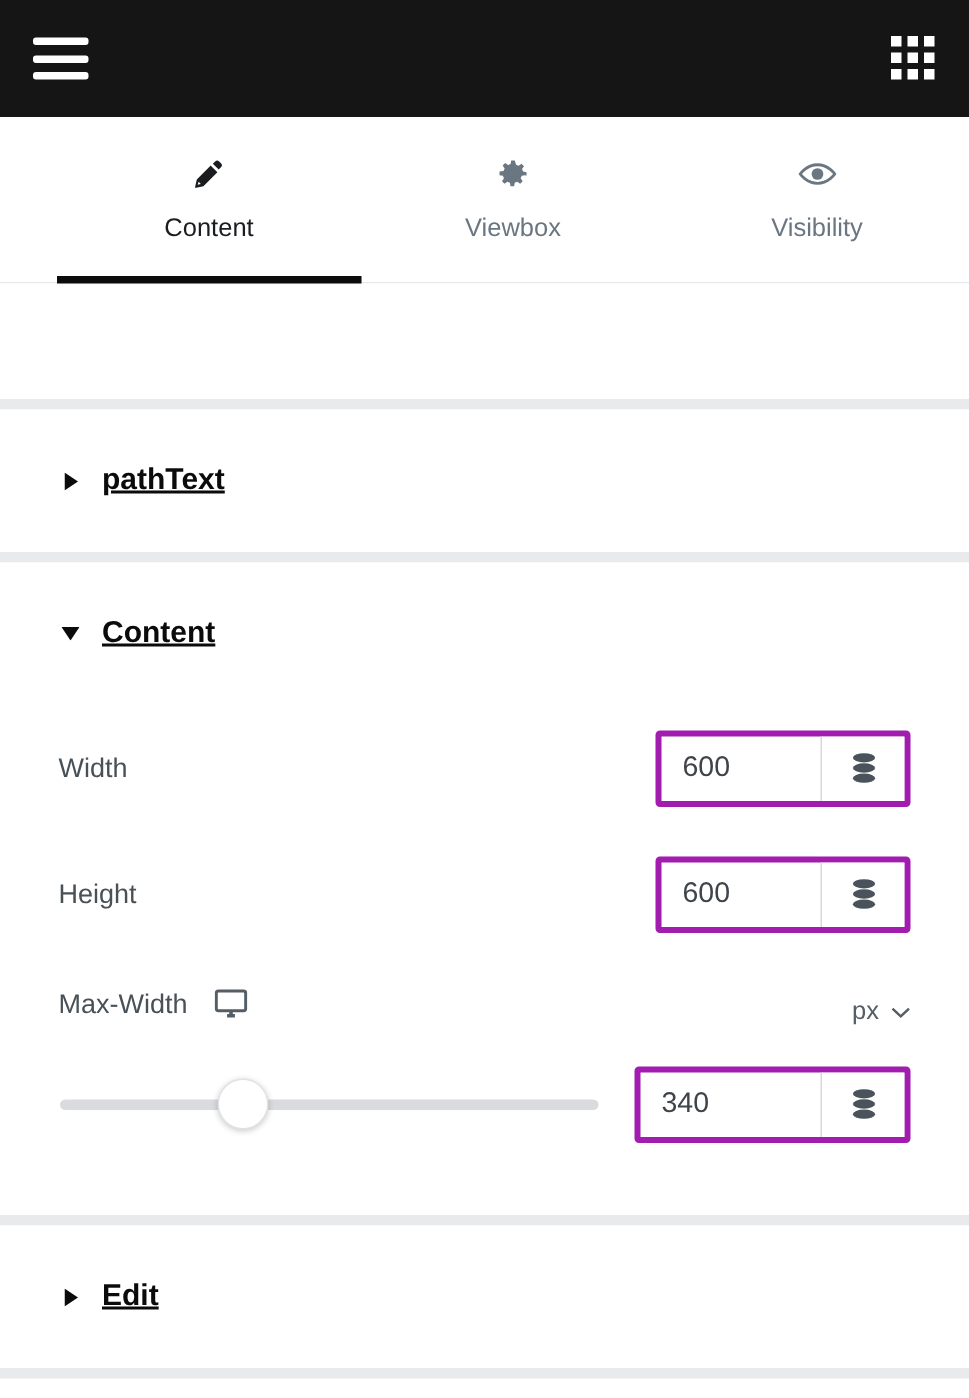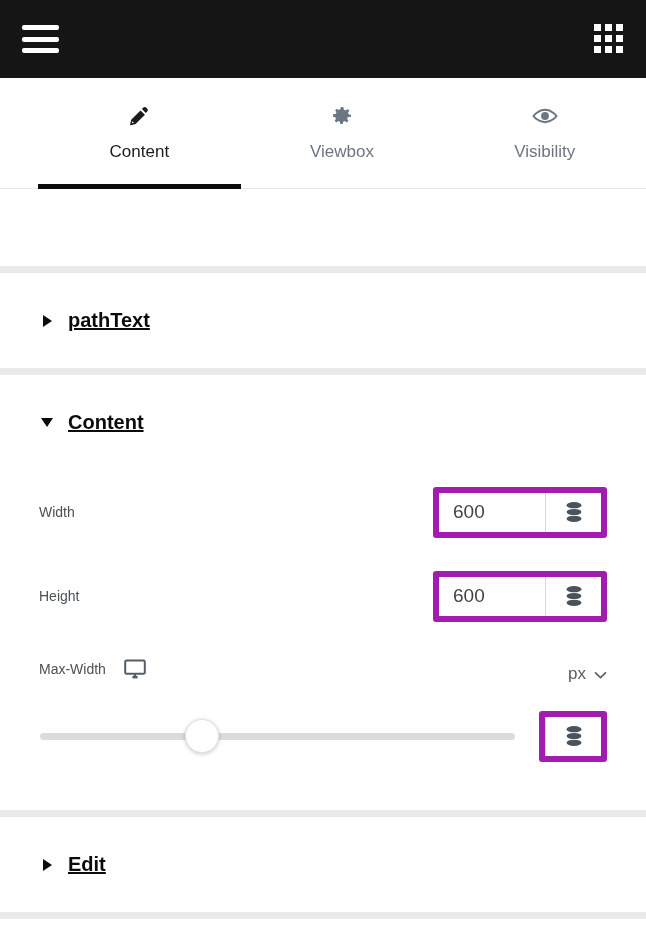--- a/index.html
+++ b/index.html
@@ -111,41 +111,41 @@
 
   .section-body { background: #fff; padding: 0 0 38px 0; }
 
   .control-row {
     display: flex;
     align-items: center;
     padding: 0 39px;
     height: 84px;
   }
   .control-label {
-    font-size: 14px;
+    font-size: 18px;
     color: #495157;
     display: flex;
     align-items: center;
     gap: 18px;
     flex: 1;
   }
   .device-icon { display: flex; align-items: center; color: #555d66; }
   .unit-select {
     display: flex; align-items: center; gap: 8px;
     font-size: 17px; color: #555d66; cursor: pointer;
     margin-right: 0;
     margin-top: 10px;
   }
 
   
   .field {
     display: flex;
     align-items: stretch;
     height: 51px;
-    border: 6px solid #a21caf;
+    border: 4px solid #a21caf;
     border-radius: 3px;
     overflow: hidden;
     background: #fff;
   }
   .field input {
     border: none;
     outline: none;
     height: 100%;
     font-family: "Liberation Sans", sans-serif;
     font-size: 19px;
@@ -331,20 +331,21 @@
         </span>
       </div>
     </div>
 
     <div class="slider-row">
       <div class="slider">
         <div class="track"></div>
         <div class="thumb" id="slider-thumb" style="left: 34%;"></div>
       </div>
       <div class="field field-maxw">
+        <input type="text" value="340" style="">
         <div class="dyn-btn">
           <svg width="20" height="22" viewBox="0 0 20 22" fill="currentColor">
             <ellipse cx="10" cy="4.2" rx="7.4" ry="3.1"></ellipse>
             <ellipse cx="10" cy="11" rx="7.4" ry="3.1"></ellipse>
             <ellipse cx="10" cy="17.8" rx="7.4" ry="3.1"></ellipse>
           </svg>
         </div>
       </div>
     </div>
   </div>

